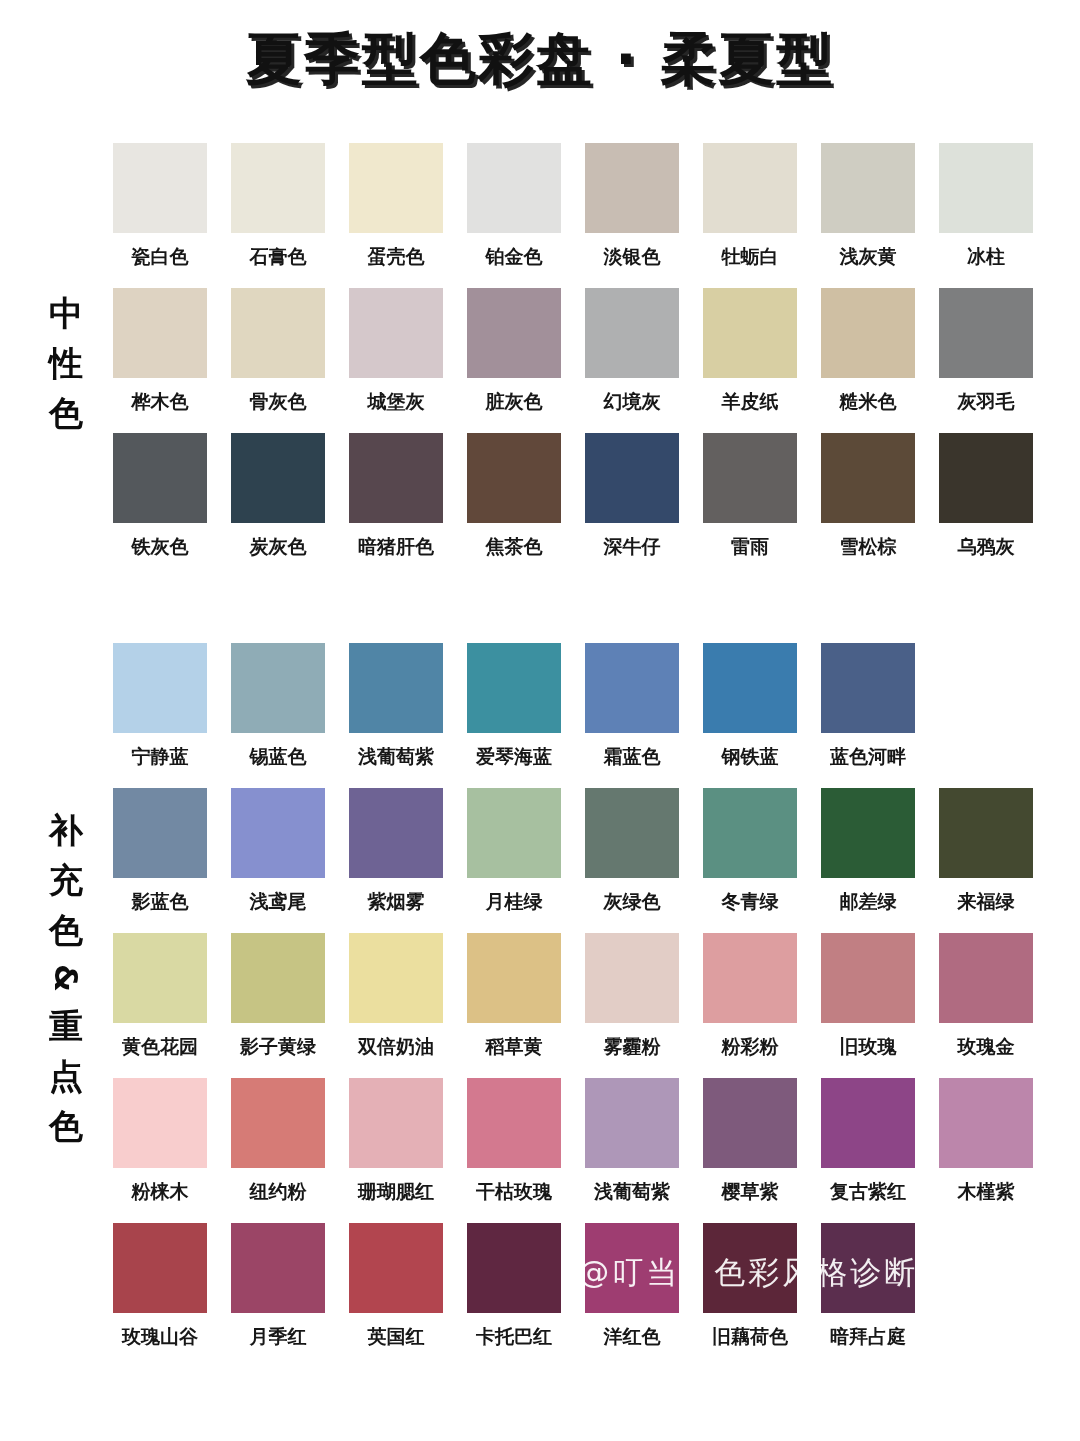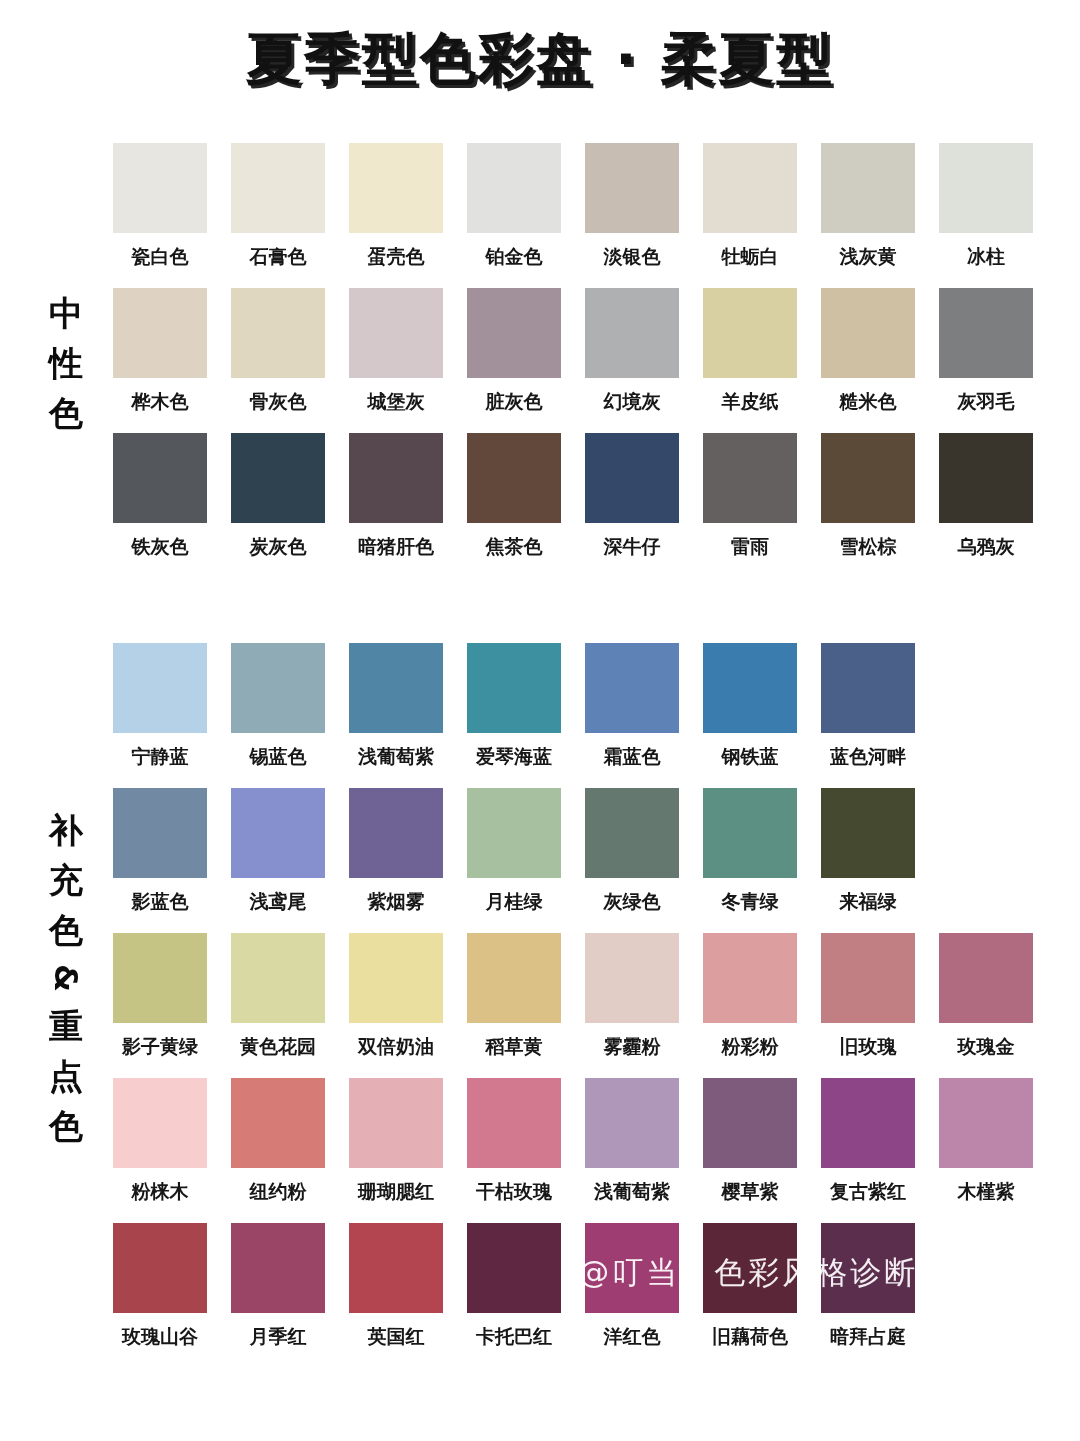--- a/index.html
+++ b/index.html
@@ -281,34 +281,38 @@
       </div>
       <div class="swatch-cell">
         <div class="swatch-chip" style="background-color: rgb(101, 120, 111);"></div>
         <div class="swatch-name">灰绿色</div>
       </div>
       <div class="swatch-cell">
         <div class="swatch-chip" style="background-color: rgb(91, 144, 130);"></div>
         <div class="swatch-name">冬青绿</div>
       </div>
       <div class="swatch-cell">
+        <div class="swatch-chip" style="background-color: rgb(43, 92, 54);"></div>
+        <div class="swatch-name">邮差绿</div>
+      </div>
+      <div class="swatch-cell">
         <div class="swatch-chip" style="background-color: rgb(68, 73, 48);"></div>
         <div class="swatch-name">来福绿</div>
       </div>
     </div>
     <div class="swatch-row">
       <div class="swatch-cell">
+        <div class="swatch-chip" style="background-color: rgb(217, 217, 163);"></div>
+        <div class="swatch-name">黄色花园</div>
+      </div>
+      <div class="swatch-cell">
         <div class="swatch-chip" style="background-color: rgb(198, 196, 132);"></div>
         <div class="swatch-name">影子黄绿</div>
       </div>
       <div class="swatch-cell">
-        <div class="swatch-chip" style="background-color: rgb(217, 217, 163);"></div>
-        <div class="swatch-name">黄色花园</div>
-      </div>
-      <div class="swatch-cell">
         <div class="swatch-chip" style="background-color: rgb(235, 223, 159);"></div>
         <div class="swatch-name">双倍奶油</div>
       </div>
       <div class="swatch-cell">
         <div class="swatch-chip" style="background-color: rgb(220, 193, 134);"></div>
         <div class="swatch-name">稻草黄</div>
       </div>
       <div class="swatch-cell">
         <div class="swatch-chip" style="background-color: rgb(226, 205, 198);"></div>
         <div class="swatch-name">雾霾粉</div>

